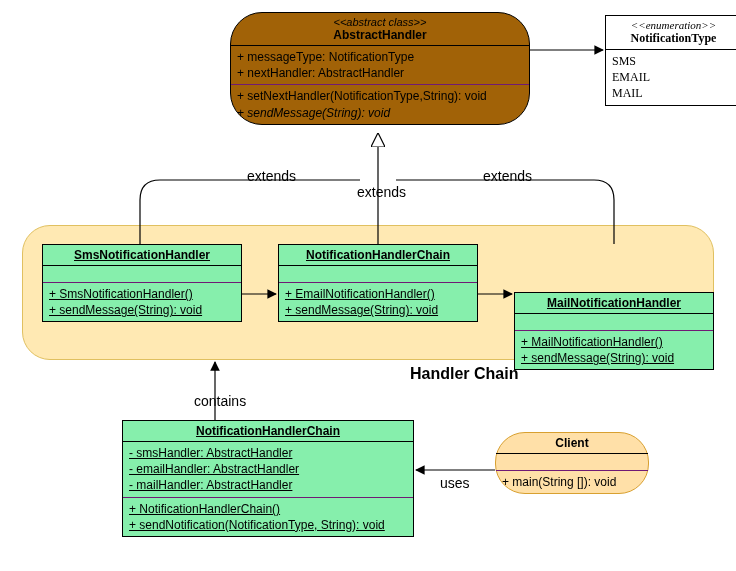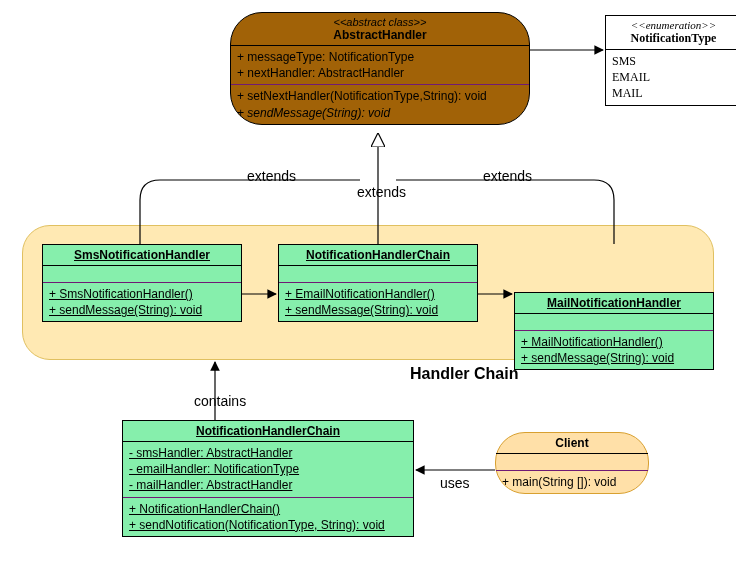--- a/index.html
+++ b/index.html
@@ -117,21 +117,21 @@
   <div class="uml-section">
     <div class="uml-row">+ MailNotificationHandler()</div>
     <div class="uml-row">+ sendMessage(String): void</div>
   </div>
 </div>
 
 <div class="uml-box blue" style="left:122px; top:420px; width:292px;">
   <div class="uml-title">NotificationHandlerChain</div>
   <div class="uml-section">
     <div class="uml-row">- smsHandler: AbstractHandler</div>
-    <div class="uml-row">- emailHandler: NotificationType</div>
+    <div class="uml-row">- emailHandler: AbstractHandler</div>
     <div class="uml-row">- mailHandler: AbstractHandler</div>
   </div>
   <div class="uml-section">
     <div class="uml-row">+ NotificationHandlerChain()</div>
     <div class="uml-row">+ sendNotification(NotificationType, String): void</div>
   </div>
 </div>
 
 <div class="uml-box gold" style="left:495px; top:432px; width:154px;border-radius:30px;">
   <div class="uml-title">Client</div>

